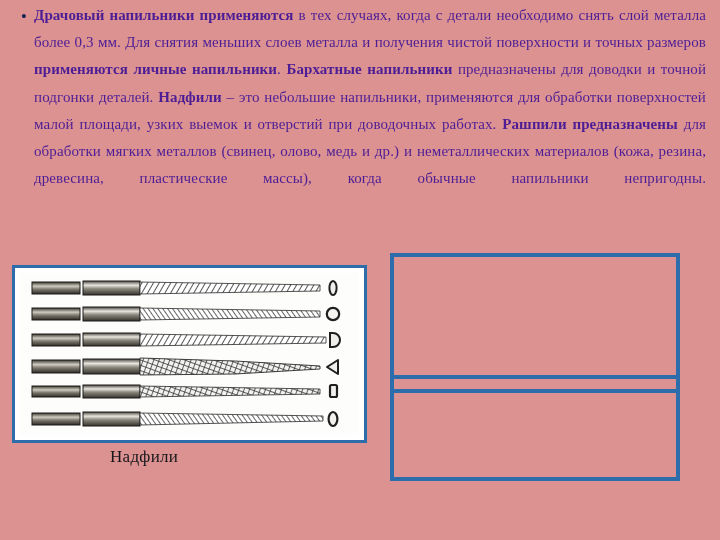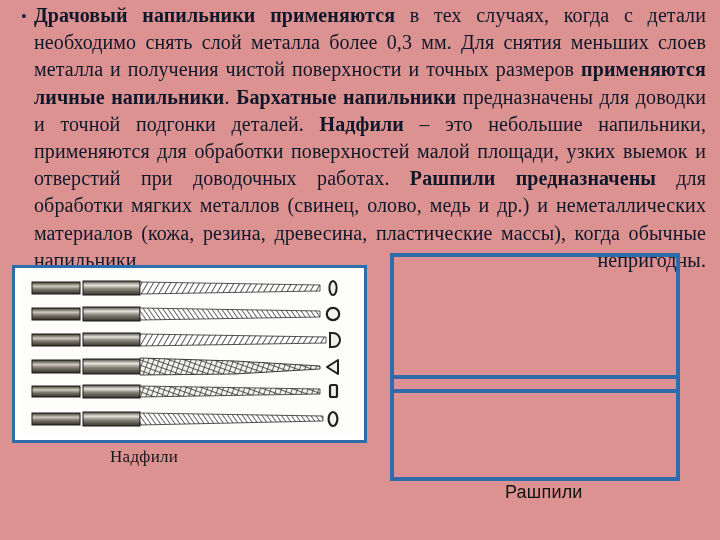--- a/index.html
+++ b/index.html
@@ -38,22 +38,22 @@
     width: 20px;
     flex: 0 0 20px;
     color: #1b2456;
     font-size: 15px;
     line-height: 27px;
     text-align: center;
     font-family: "Liberation Sans", sans-serif;
   }
   .bullet-body {
     flex: 1 1 auto;
-    color: #0f172a;
-    font-size: 20px;
+    color: #4c1d95;
+    font-size: 15px;
     line-height: 27.2px;
     text-align: justify;
     text-align-last: justify;
     font-family: "Liberation Serif", "DejaVu Serif", serif;
     letter-spacing: 0.1px;
   }
   .bullet-body > span:last-child { }
   .b { font-weight: bold; }
 
   
@@ -219,15 +219,14 @@
           <ellipse cx="313" cy="146" rx="4.4" ry="7" fill="#f2f1ed" stroke="#1f1f1f" stroke-width="2.2"></ellipse>
         </g>
       </svg>
     </div>
   </div>
   <div class="label-nadfili">Надфили</div>
 
   <div class="pic-right-top"></div>
   <div class="pic-right-strip"></div>
   <div class="pic-right-bot"></div>
-  <div class="label-rashpili">Рашпили</div>
 
 </div>
 
 </body></html>

